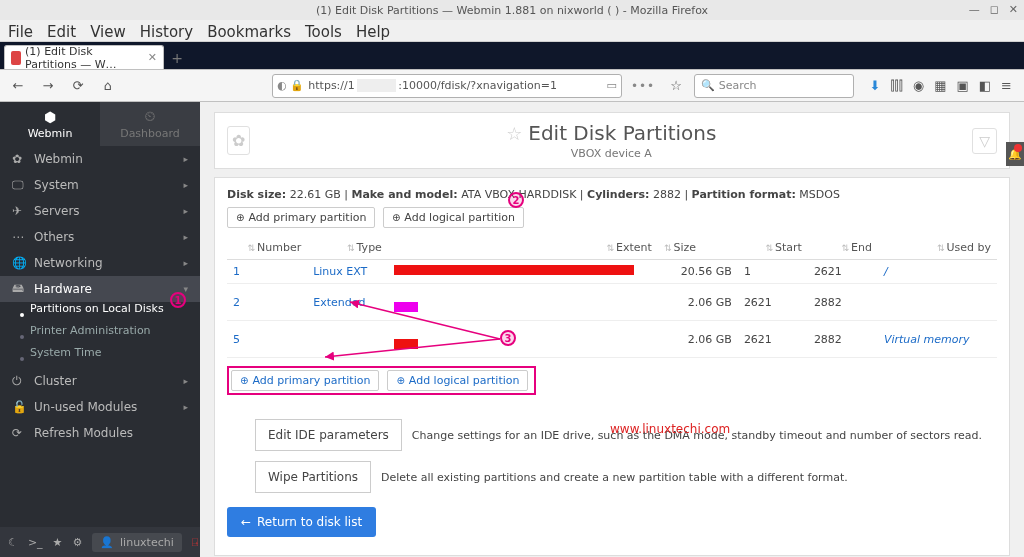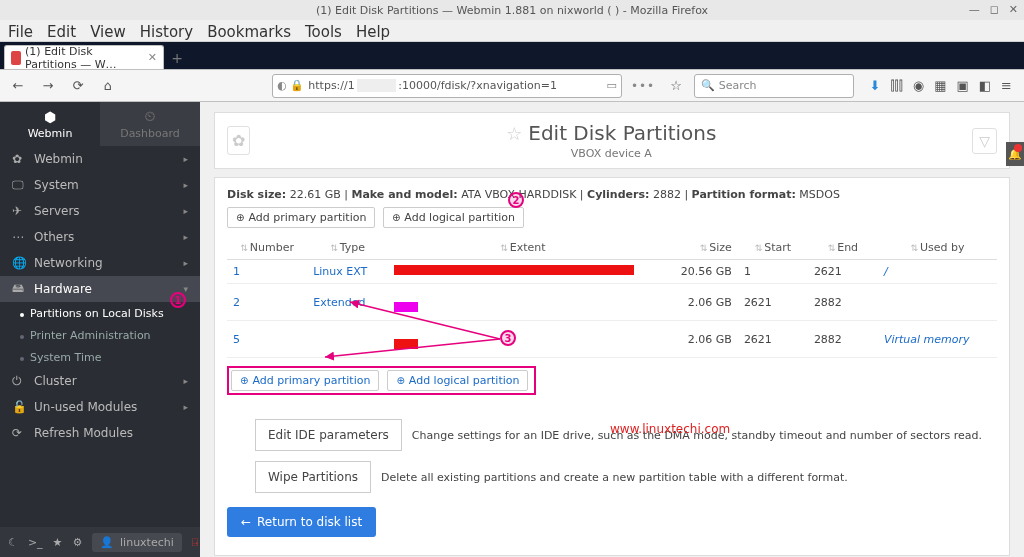--- a/index.html
+++ b/index.html
@@ -38,21 +38,21 @@
 .side-tabs { display: flex; height: 44px; }
 .side-tab { flex: 1; display: flex; flex-direction: column; align-items: center; justify-content: center; font-size: 11px; cursor: pointer; }
 .side-tab.active { background: #2a2d33; color: #fff; }
 .side-tab.inactive { background: #3a3d43; color: #777; }
 .side-tab .icon { font-size: 14px; margin-bottom: 2px; }
 .side-item { display: flex; align-items: center; height: 26px; padding: 0 12px; gap: 8px; cursor: pointer; }
 .side-item.expandable::after { content: "▸"; margin-left: auto; font-size: 9px; color: #888; }
 .side-item.expanded::after { content: "▾"; margin-left: auto; font-size: 9px; color: #888; }
 .side-item.active { background: #454850; color: #fff; }
 .side-item .icon { width: 14px; font-size: 12px; color: #aaa; }
-.side-sub { padding-left: 30px; height: 22px; display: flex; align-items: center; font-size: 11px; color: #9aa; cursor: pointer; position: relative; }
+.side-sub { padding-left: 30px; height: 22px; display: flex; align-items: flex-start; font-size: 11px; color: #9aa; cursor: pointer; position: relative; }
 .side-sub::before { content: ""; position: absolute; left: 20px; top: 50%; width: 4px; height: 4px; background: #667; border-radius: 50%; }
 .side-sub.active { color: #fff; }
 .side-sub.active::before { background: #fff; }
 .side-bottom { margin-top: auto; height: 30px; background: #33363d; display: flex; align-items: center; padding: 0 8px; gap: 10px; font-size: 11px; color: #aaa; }
 .side-bottom .user { display: flex; align-items: center; gap: 6px; background: #46494f; padding: 3px 8px; border-radius: 3px; }
 .side-bottom .iconbtn { cursor: pointer; }
 
 
 .circ { position: absolute; width: 16px; height: 16px; border: 2px solid #e6007e; border-radius: 50%; background: rgba(230,0,126,0.15); display: flex; align-items: center; justify-content: center; font-size: 10px; font-weight: bold; color: #e6007e; z-index: 50; }
 
@@ -75,21 +75,21 @@
 
 .data-card { background: #fff; border: 1px solid #ddd; margin-top: 8px; padding: 10px 12px 18px 12px; font-size: 11px; color: #444; }
 .info-line { margin-bottom: 6px; }
 .info-line b { font-weight: bold; }
 .btn-small { display: inline-flex; align-items: center; gap: 4px; border: 1px solid #ccc; background: #fff; padding: 3px 8px; font-size: 11px; color: #444; border-radius: 2px; margin-right: 4px; cursor: pointer; }
 .btn-small.blue-text { color: #1c6bc7; }
 .btn-small .plus { font-size: 10px; }
 
 
 table.part { width: 100%; border-collapse: collapse; margin-top: 8px; font-size: 11px; }
-table.part th { text-align: center; padding: 5px 6px; border-bottom: 1px solid #ddd; color: #555; font-weight: normal; }
+table.part th { text-align: right; padding: 5px 6px; border-bottom: 1px solid #ddd; color: #555; font-weight: normal; }
 table.part th .sort { color: #bbb; font-size: 9px; margin-right: 2px; }
 table.part td { padding: 5px 6px; border-bottom: 1px solid #eee; }
 table.part td.link, table.part a { color: #1c6bc7; cursor: pointer; }
 .bar { height: 10px; display: inline-block; }
 .bar.red { background: #e11; }
 .bar.mag { background: #e0e; }
 
 
 .hl-box { border: 2px solid #e6007e; padding: 2px 2px; display: inline-flex; gap: 4px; margin-top: 8px; }
 
@@ -278,21 +278,21 @@
       <div class="circ" style="left:308px; top:90px;">
           <span>2</span>
         </div>
 
       <table class="part">
         <thead>
           <tr>
             <th><span class="sort">⇅</span><span>Number</span></th>
             <th><span class="sort">⇅</span><span>Type</span></th>
             <th style="width:270px"><span class="sort">⇅</span><span>Extent</span></th>
-            <th style="text-align:right;width:80px"><span class="sort">⇅</span><span>Size</span></th>
+            <th style="text-align:left;width:80px"><span class="sort">⇅</span><span>Size</span></th>
             <th style="width:70px"><span class="sort">⇅</span><span>Start</span></th>
             <th style="width:70px"><span class="sort">⇅</span><span>End</span></th>
             <th><span class="sort">⇅</span><span>Used by</span></th>
           </tr>
         </thead>
         <tbody id="part-rows">
             <tr>
               <td class="link">1</td>
               <td class="link">Linux EXT</td>
               <td><span style="display:inline-block;width:0px"></span><span class="bar red" style="width:240px"></span></td>

